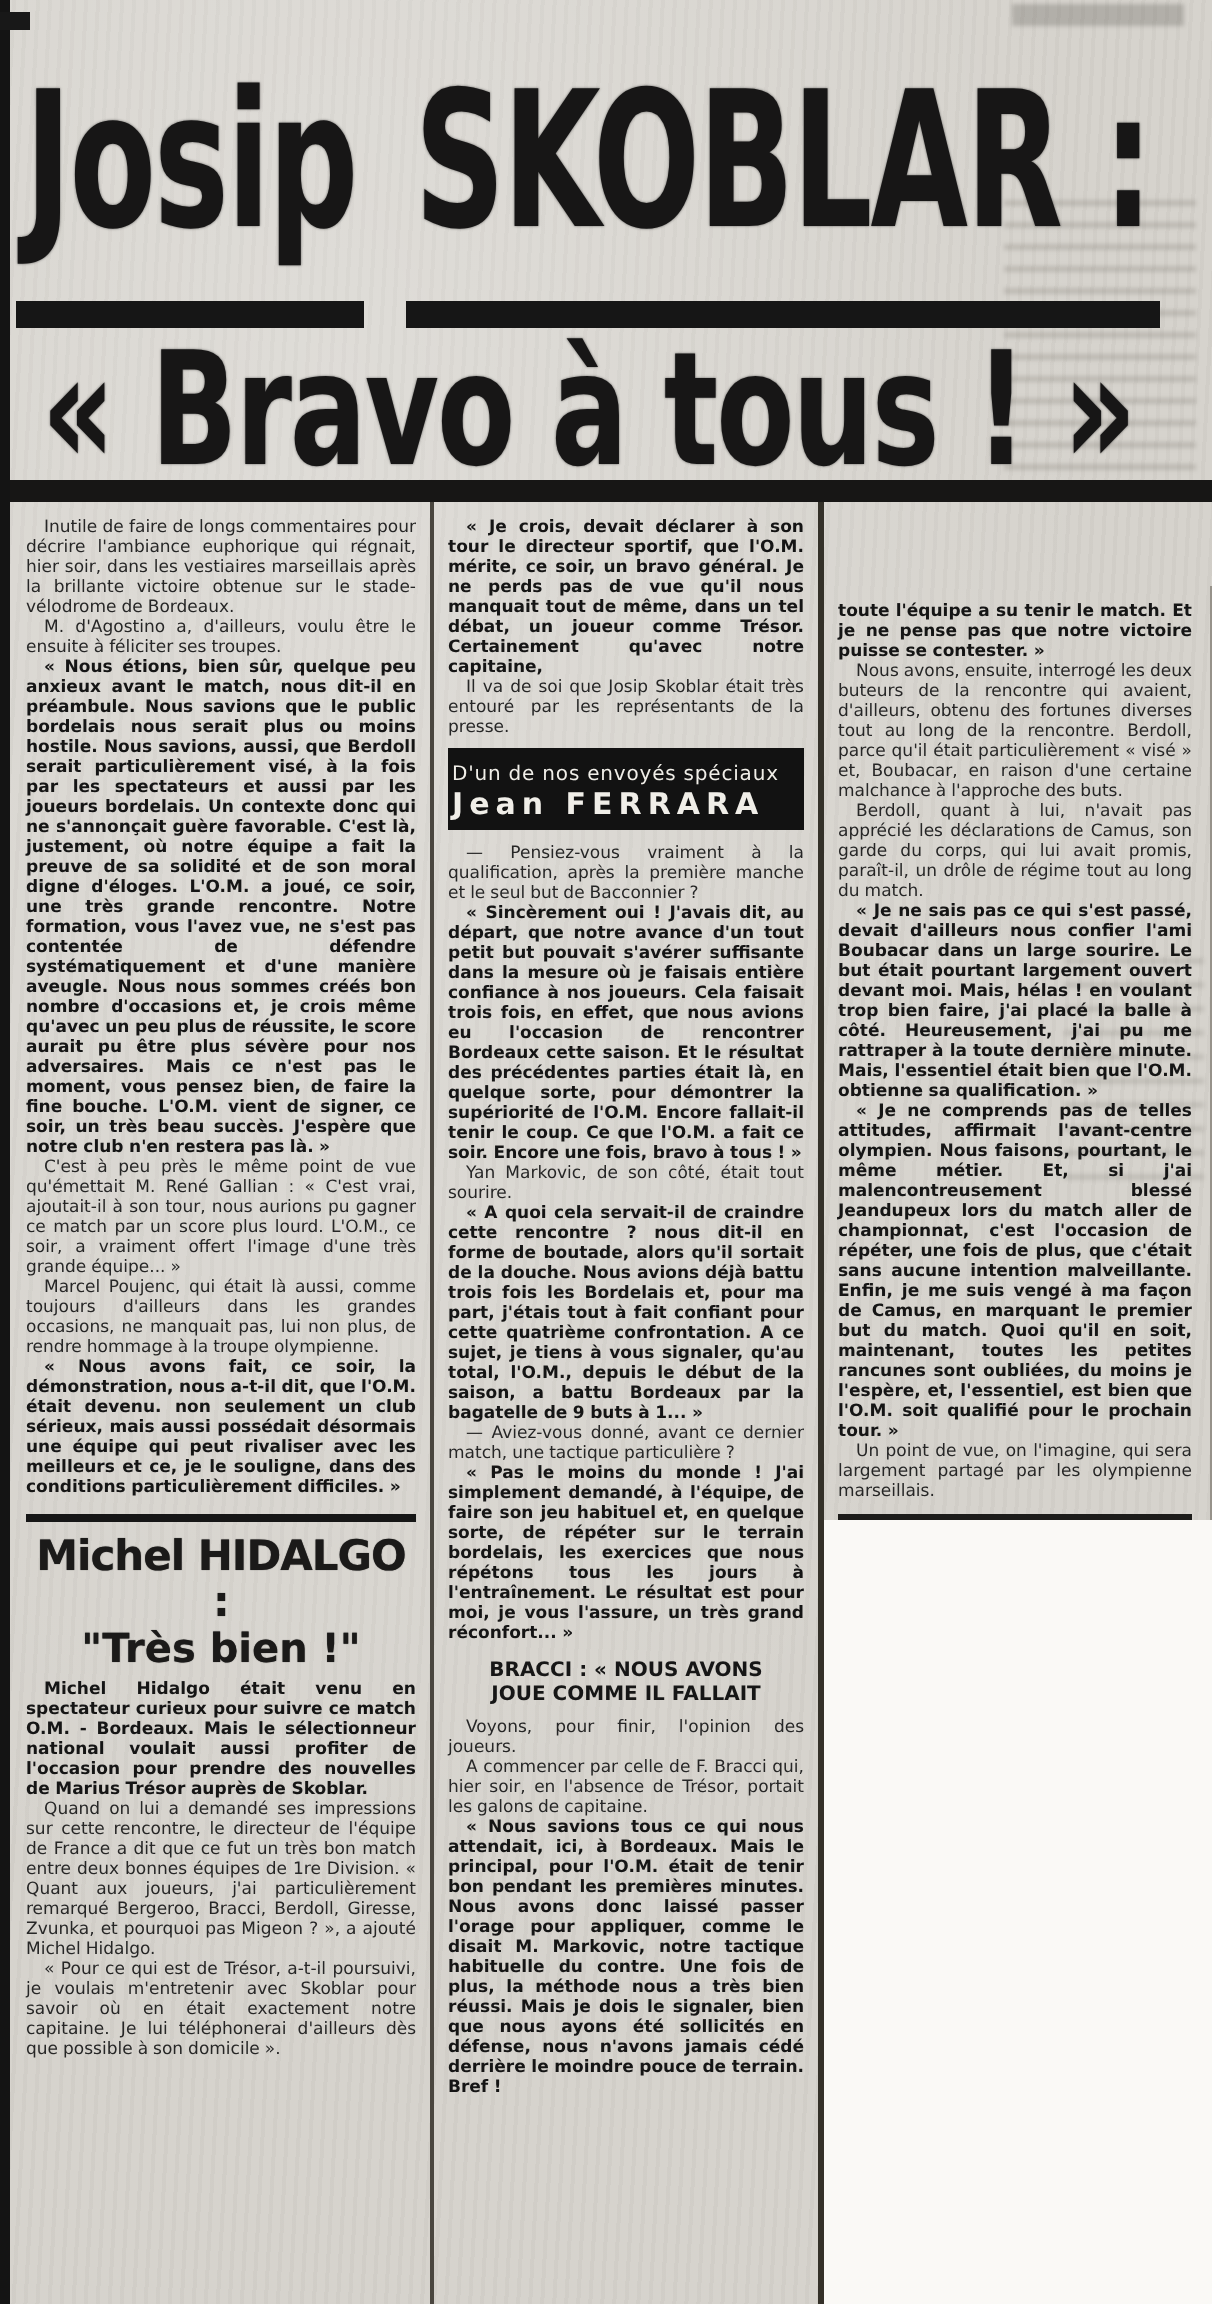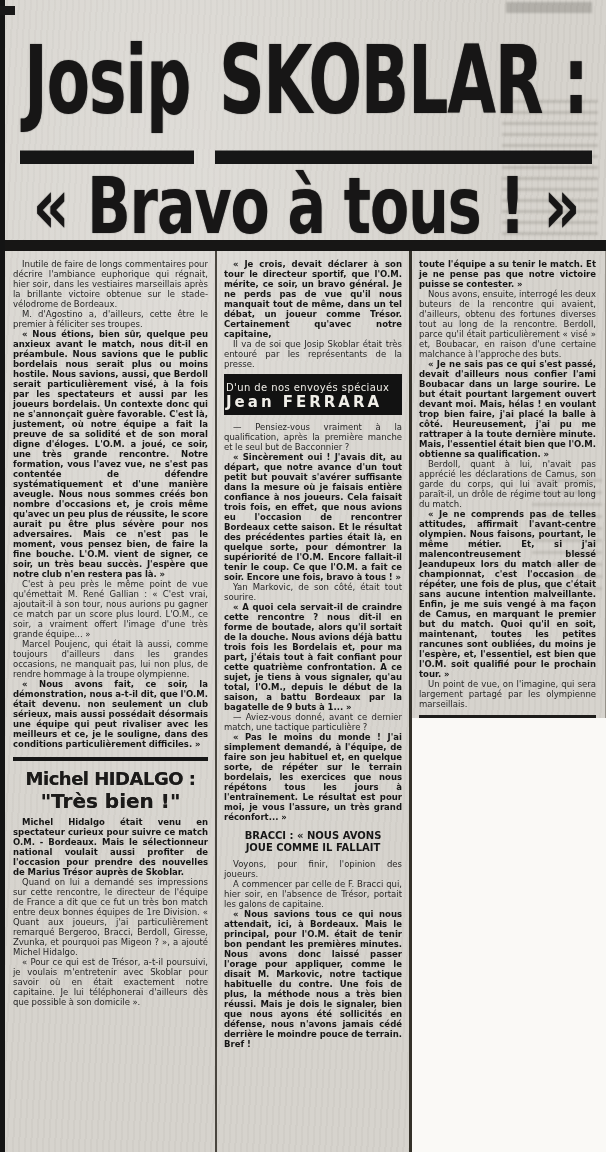--- a/index.html
+++ b/index.html
@@ -14,47 +14,47 @@
   }
   .left-edge-bar{position:absolute;left:0;top:0;width:5px;height:100%;background:#141414;}
   .corner-tick{position:absolute;left:0;top:6px;width:15px;height:9px;background:#181818;}
   .smudge{position:absolute;pointer-events:none;opacity:.5;filter:blur(1px);}
   .smudge.s1{right:8px;top:96px;width:96px;height:150px;
     background:repeating-linear-gradient(0deg, rgba(125,120,112,.55) 0 3px, transparent 3px 11px);}
   .smudge.s2{right:14px;top:2px;width:86px;height:11px;background:rgba(70,67,62,.5);}
   .smudge.s3{right:4px;top:470px;width:70px;height:120px;
     background:repeating-linear-gradient(0deg, rgba(125,120,112,.45) 0 3px, transparent 3px 12px);}
 
-  .masthead{position:absolute;left:6px;top:0;width:576px;height:240px;padding-left:24px;}
+  .masthead{position:absolute;left:6px;top:0;width:576px;height:240px;}
   .head-line{position:absolute;left:0;width:100%;text-align:center;white-space:nowrap;
     font-weight:bold;color:#171616;transform-origin:50% 0;
     text-shadow:0 0 1px rgba(10,10,10,.6);}
   .head-line1{top:26px;font-size:63px;letter-spacing:-1px;transform:scaleY(1.5);}
   .head-line1 .u{border-bottom:9px solid #161616;padding:0 4px 10px;}
   .head-line2{top:160px;font-size:57px;letter-spacing:-1px;transform:scaleY(1.38);}
   .masthead-rule{position:absolute;left:5px;top:240px;width:601px;height:11px;background:#171615;}
 
   .cols{position:absolute;left:5px;top:251px;width:601px;bottom:0;display:flex;overflow:hidden;}
   .col{box-sizing:border-box;font-size:8.5px;line-height:10px;text-align:justify;overflow:hidden;}
   .col1{width:210px;padding:8px 7px 0 8px;}
   .divider{width:2px;background:#4a463f;}
   .divider.d2{width:3px;background:#343129;}
   .col2{width:192px;padding:8px 7px 0 7px;}
-  .col3{flex:1;display:flex;flex-direction:column;padding:0;}
+  .col3{flex:1;display:flex;flex-direction:column;padding:0;margin-top:42px;}
   .rc-text{padding:8px 9px 0 7px;border-right:1px solid #96928a;}
   .white-fill{flex:1;background:#faf9f6;border-right:none;}
 
   .para{margin:0;text-indent:9px;word-spacing:-0.2px;}
   .para.b{font-weight:bold;color:#151515;}
   .para.ni{text-indent:0;}
 
   .section-rule{height:4px;background:#161616;margin:8px 0 6px;}
   .hidalgo-heading{text-align:center;font-weight:bold;color:#1b1a19;margin:2px 0 5px;
     text-shadow:0 0 .5px rgba(0,0,0,.7);}
-  .hidalgo-heading .hl1{font-size:18px;line-height:23px;letter-spacing:-.5px;display:block;}
+  .hidalgo-heading .hl1{font-size:21px;line-height:23px;letter-spacing:-.5px;display:block;}
   .hidalgo-heading .hl2{font-size:20px;line-height:22px;display:block;}
 
   .byline-box{background:#121212;color:#f0eee8;text-align:left;
     margin:5px 0 7px;padding:9px 2px 8px;}
   .byline-kicker{font-size:10px;letter-spacing:.4px;display:block;}
   .byline-name{font-size:15px;font-weight:bold;letter-spacing:3px;display:block;margin-top:4px;}
 
   .bracci-heading{font-size:10px;font-weight:bold;color:#161616;text-align:center;
     width:94%;margin:8px auto 5px;line-height:12px;}
 
@@ -75,21 +75,21 @@
     <div class="head-line head-line1"><span class="u">Josip</span> <span class="u">SKOBLAR :</span></div>
     <div class="head-line head-line2">« Bravo à tous ! »</div>
   </div>
   <div class="masthead-rule"></div>
 
   <div class="cols">
 
     <div class="col col1">
       <div>
           <p class="para">Inutile de faire de longs commentaires pour décrire l'ambiance euphorique qui régnait, hier soir, dans les vestiaires marseillais après la brillante victoire obtenue sur le stade-vélodrome de Bordeaux.</p>
-          <p class="para">M. d'Agostino a, d'ailleurs, cette être le premier à féliciter ses troupes.</p>
+          <p class="para">M. d'Agostino a, d'ailleurs, voulu être le ensuite à féliciter ses troupes.</p>
           <p class="para b">« Nous étions, bien sûr, quelque peu anxieux avant le match, nous dit-il en préambule. Nous savions que le public bordelais nous serait plus ou moins hostile. Nous savions, aussi, que Berdoll serait particulièrement visé, à la fois par les spectateurs et aussi par les joueurs bordelais. Un contexte donc qui ne s'annonçait guère favorable. C'est là, justement, où notre équipe a fait la preuve de sa solidité et de son moral digne d'éloges. L'O.M. a joué, ce soir, une très grande rencontre. Notre formation, vous l'avez vue, ne s'est pas contentée de défendre systématiquement et d'une manière aveugle. Nous nous sommes créés bon nombre d'occasions et, je crois même qu'avec un peu plus de réussite, le score aurait pu être plus sévère pour nos adversaires. Mais ce n'est pas le moment, vous pensez bien, de faire la fine bouche. L'O.M. vient de signer, ce soir, un très beau succès. J'espère que notre club n'en restera pas là. »</p>
           <p class="para">C'est à peu près le même point de vue qu'émettait M. René Gallian : « C'est vrai, ajoutait-il à son tour, nous aurions pu gagner ce match par un score plus lourd. L'O.M., ce soir, a vraiment offert l'image d'une très grande équipe... »</p>
           <p class="para">Marcel Poujenc, qui était là aussi, comme toujours d'ailleurs dans les grandes occasions, ne manquait pas, lui non plus, de rendre hommage à la troupe olympienne.</p>
           <p class="para b">« Nous avons fait, ce soir, la démonstration, nous a-t-il dit, que l'O.M. était devenu. non seulement un club sérieux, mais aussi possédait désormais une équipe qui peut rivaliser avec les meilleurs et ce, je le souligne, dans des conditions particulièrement difficiles. »</p>
         </div>
       <div class="section-rule"></div>
       <div class="hidalgo-heading">
         <span class="hl1">Michel HIDALGO :</span>
         <span class="hl2">"Très bien !"</span>
       </div>
@@ -127,22 +127,22 @@
         </div>
     </div>
 
     <div class="divider d2"></div>
 
     <div class="col col3">
       <div class="rc-text">
         <div>
             <p class="para b ni">toute l'équipe a su tenir le match. Et je ne pense pas que notre victoire puisse se contester. »</p>
             <p class="para">Nous avons, ensuite, interrogé les deux buteurs de la rencontre qui avaient, d'ailleurs, obtenu des fortunes diverses tout au long de la rencontre. Berdoll, parce qu'il était particulièrement « visé » et, Boubacar, en raison d'une certaine malchance à l'approche des buts.</p>
+            <p class="para">Berdoll, quant à lui, n'avait pas apprécié les déclarations de Camus, son garde du corps, qui lui avait promis, paraît-il, un drôle de régime tout au long du match.</p>
             <p class="para b">« Je ne sais pas ce qui s'est passé, devait d'ailleurs nous confier l'ami Boubacar dans un large sourire. Le but était pourtant largement ouvert devant moi. Mais, hélas ! en voulant trop bien faire, j'ai placé la balle à côté. Heureusement, j'ai pu me rattraper à la toute dernière minute. Mais, l'essentiel était bien que l'O.M. obtienne sa qualification. »</p>
-            <p class="para">Berdoll, quant à lui, n'avait pas apprécié les déclarations de Camus, son garde du corps, qui lui avait promis, paraît-il, un drôle de régime tout au long du match.</p>
             <p class="para b">« Je ne comprends pas de telles attitudes, affirmait l'avant-centre olympien. Nous faisons, pourtant, le même métier. Et, si j'ai malencontreusement blessé Jeandupeux lors du match aller de championnat, c'est l'occasion de répéter, une fois de plus, que c'était sans aucune intention malveillante. Enfin, je me suis vengé à ma façon de Camus, en marquant le premier but du match. Quoi qu'il en soit, maintenant, toutes les petites rancunes sont oubliées, du moins je l'espère, et, l'essentiel, est bien que l'O.M. soit qualifié pour le prochain tour. »</p>
             <p class="para">Un point de vue, on l'imagine, qui sera largement partagé par les olympienne marseillais.</p>
           </div>
         <div class="end-rule"></div>
       </div>
       <div class="white-fill"></div>
     </div>
 
   </div>
 </div>

